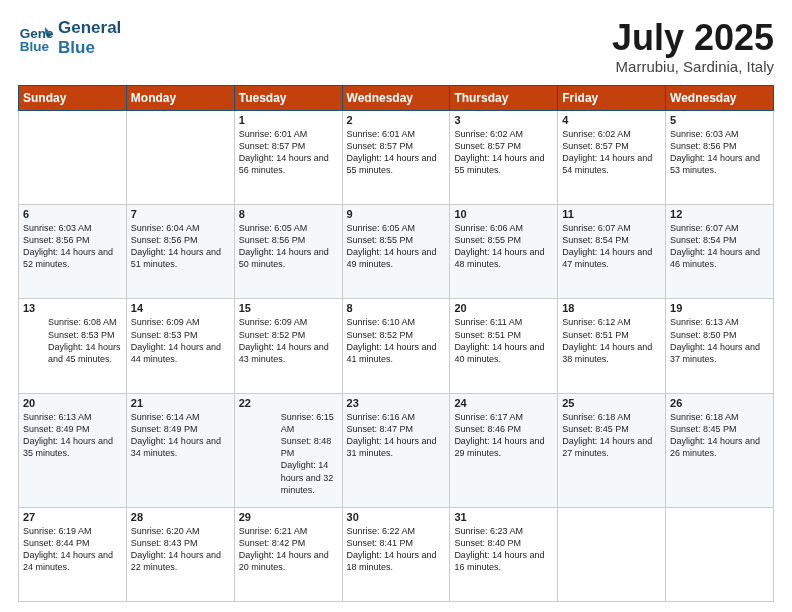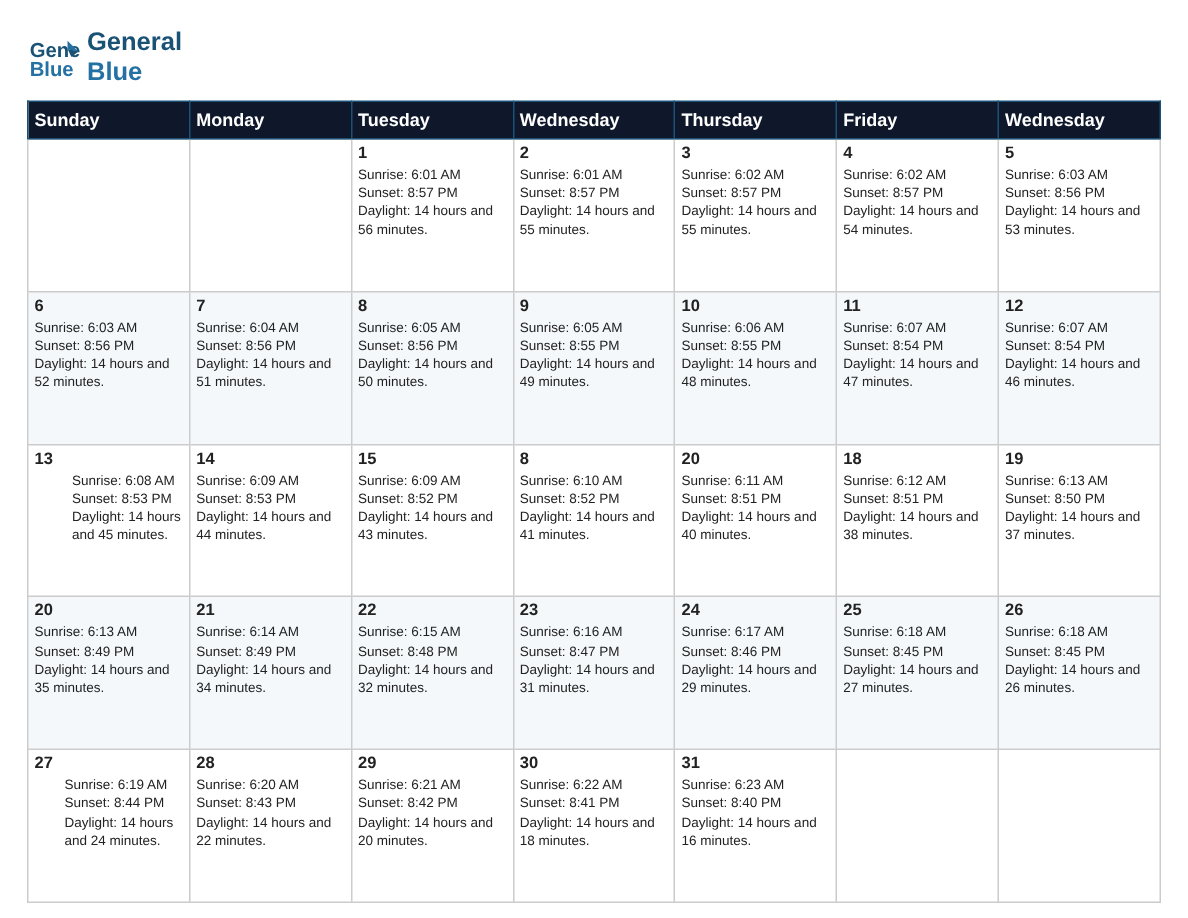--- a/index.html
+++ b/index.html
@@ -46,21 +46,21 @@
       color: #444;
     }
     .calendar {
       flex: 1;
       border: 1px solid #ccc;
       border-collapse: collapse;
       width: 100%;
       table-layout: fixed;
     }
     .calendar thead tr th {
-      background: #0f172a;
+      background: #c2410c;
       color: #fff;
       font-size: 12px;
       font-weight: bold;
       padding: 5px 4px;
       text-align: left;
       border: 1px solid #1a5276;
     }
     .calendar tbody tr td {
       border: 1px solid #ccc;
       vertical-align: top;
@@ -98,20 +98,24 @@
         <text x="2" y="20" font-size="15" font-weight="bold" fill="#1a5276">General</text>
         <text x="2" y="34" font-size="15" font-weight="bold" fill="#2471a3">Blue</text>
         <polygon points="30,8 38,16 30,14" fill="#2471a3"></polygon>
         <polygon points="30,14 38,16 33,20" fill="#1a5276"></polygon>
       </svg>
       <div style="display:flex;flex-direction:column;line-height:1.15;">
         <span style="font-size:17px;font-weight:bold;color:#1a5276;">General</span>
         <span style="font-size:17px;font-weight:bold;color:#2471a3;">Blue</span>
       </div>
     </div>
+    <div class="title-block">
+      <div class="main-title">July 2025</div>
+      <div class="subtitle">Marrubiu, Sardinia, Italy</div>
+    </div>
   </div>
 
   <table class="calendar">
     <thead>
       <tr>
       <th>Sunday</th>
           <th>Monday</th>
           <th>Tuesday</th>
           <th>Wednesday</th>
           <th>Thursday</th>
@@ -250,21 +254,21 @@
 Daylight: 14 hours and 35 minutes.</div>
           </td>
           <td>
             <span class="day-num">21</span>
             <div class="cell-text" style="white-space: pre-line;">Sunrise: 6:14 AM
 Sunset: 8:49 PM
 Daylight: 14 hours and 34 minutes.</div>
           </td>
           <td>
             <span class="day-num">22</span>
-            <div class="cell-text" style="white-space: pre-line;">Sunrise: 6:15 AM
+            <div class="cell-text" style="white-space: pre-line; margin-left: 42px;">Sunrise: 6:15 AM
 Sunset: 8:48 PM
 Daylight: 14 hours and 32 minutes.</div>
           </td>
           <td>
             <span class="day-num">23</span>
             <div class="cell-text" style="white-space: pre-line;">Sunrise: 6:16 AM
 Sunset: 8:47 PM
 Daylight: 14 hours and 31 minutes.</div>
           </td>
           <td>
@@ -282,21 +286,21 @@
           <td>
             <span class="day-num">26</span>
             <div class="cell-text" style="white-space: pre-line;">Sunrise: 6:18 AM
 Sunset: 8:45 PM
 Daylight: 14 hours and 26 minutes.</div>
           </td>
         </tr>
         <tr>
           <td>
             <span class="day-num">27</span>
-            <div class="cell-text" style="white-space: pre-line; margin-left: 20px;">Sunrise: 6:19 AM
+            <div class="cell-text" style="white-space: pre-line;">Sunrise: 6:19 AM
 Sunset: 8:44 PM
 Daylight: 14 hours and 24 minutes.</div>
           </td>
           <td>
             <span class="day-num">28</span>
             <div class="cell-text" style="white-space: pre-line;">Sunrise: 6:20 AM
 Sunset: 8:43 PM
 Daylight: 14 hours and 22 minutes.</div>
           </td>
           <td>

